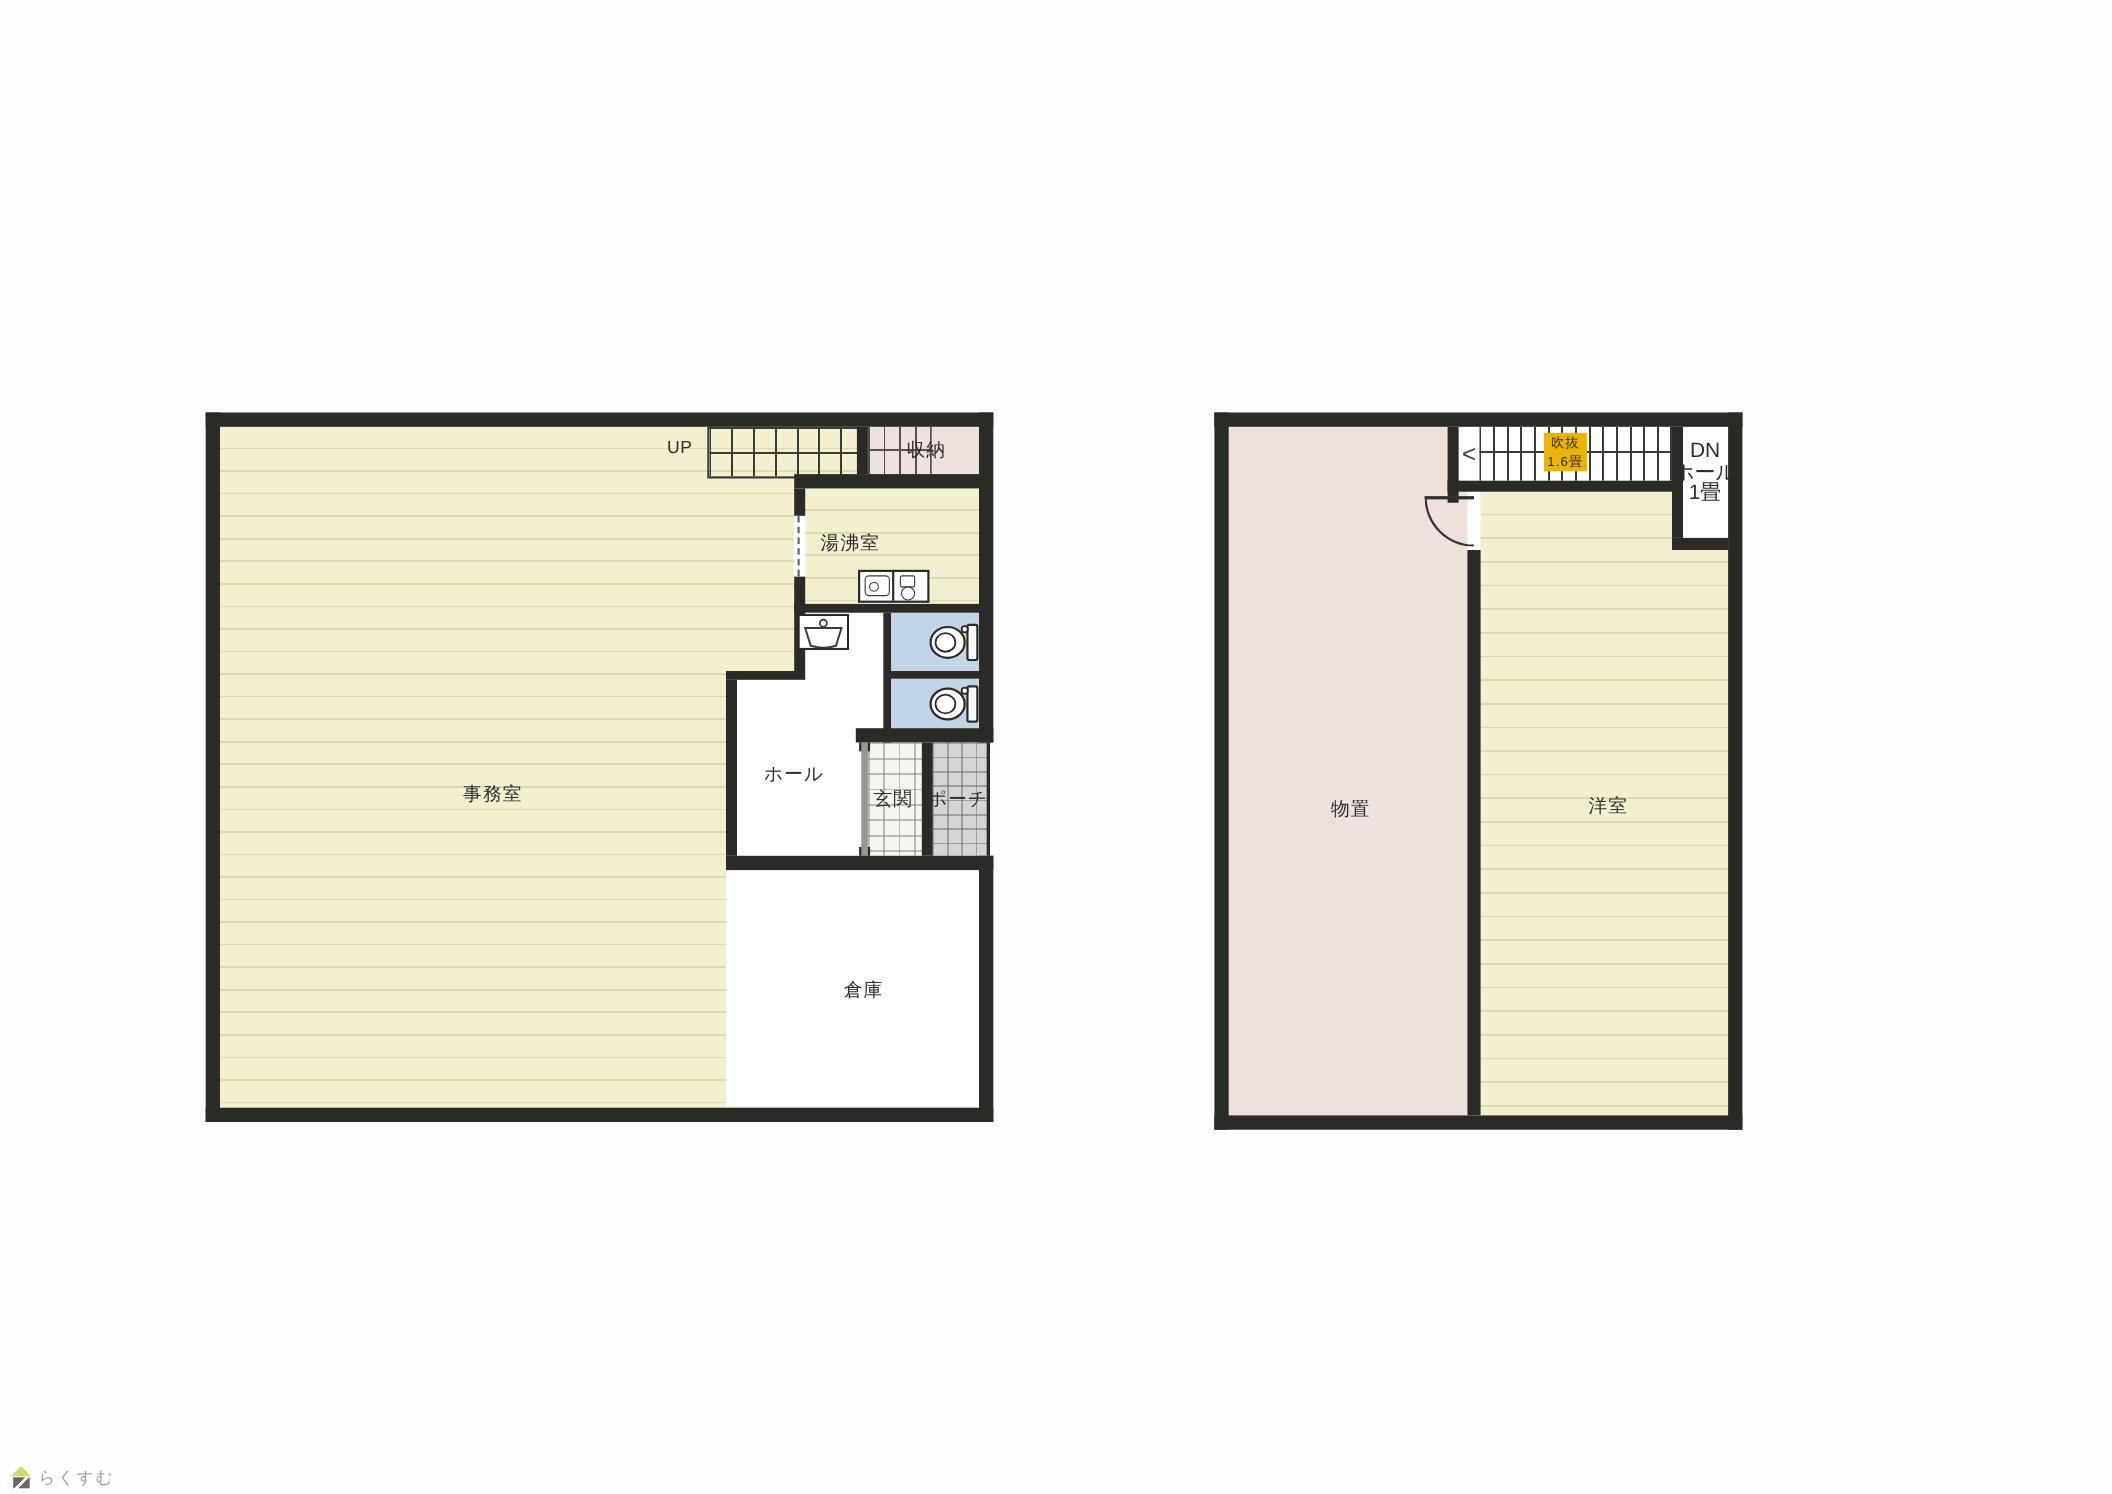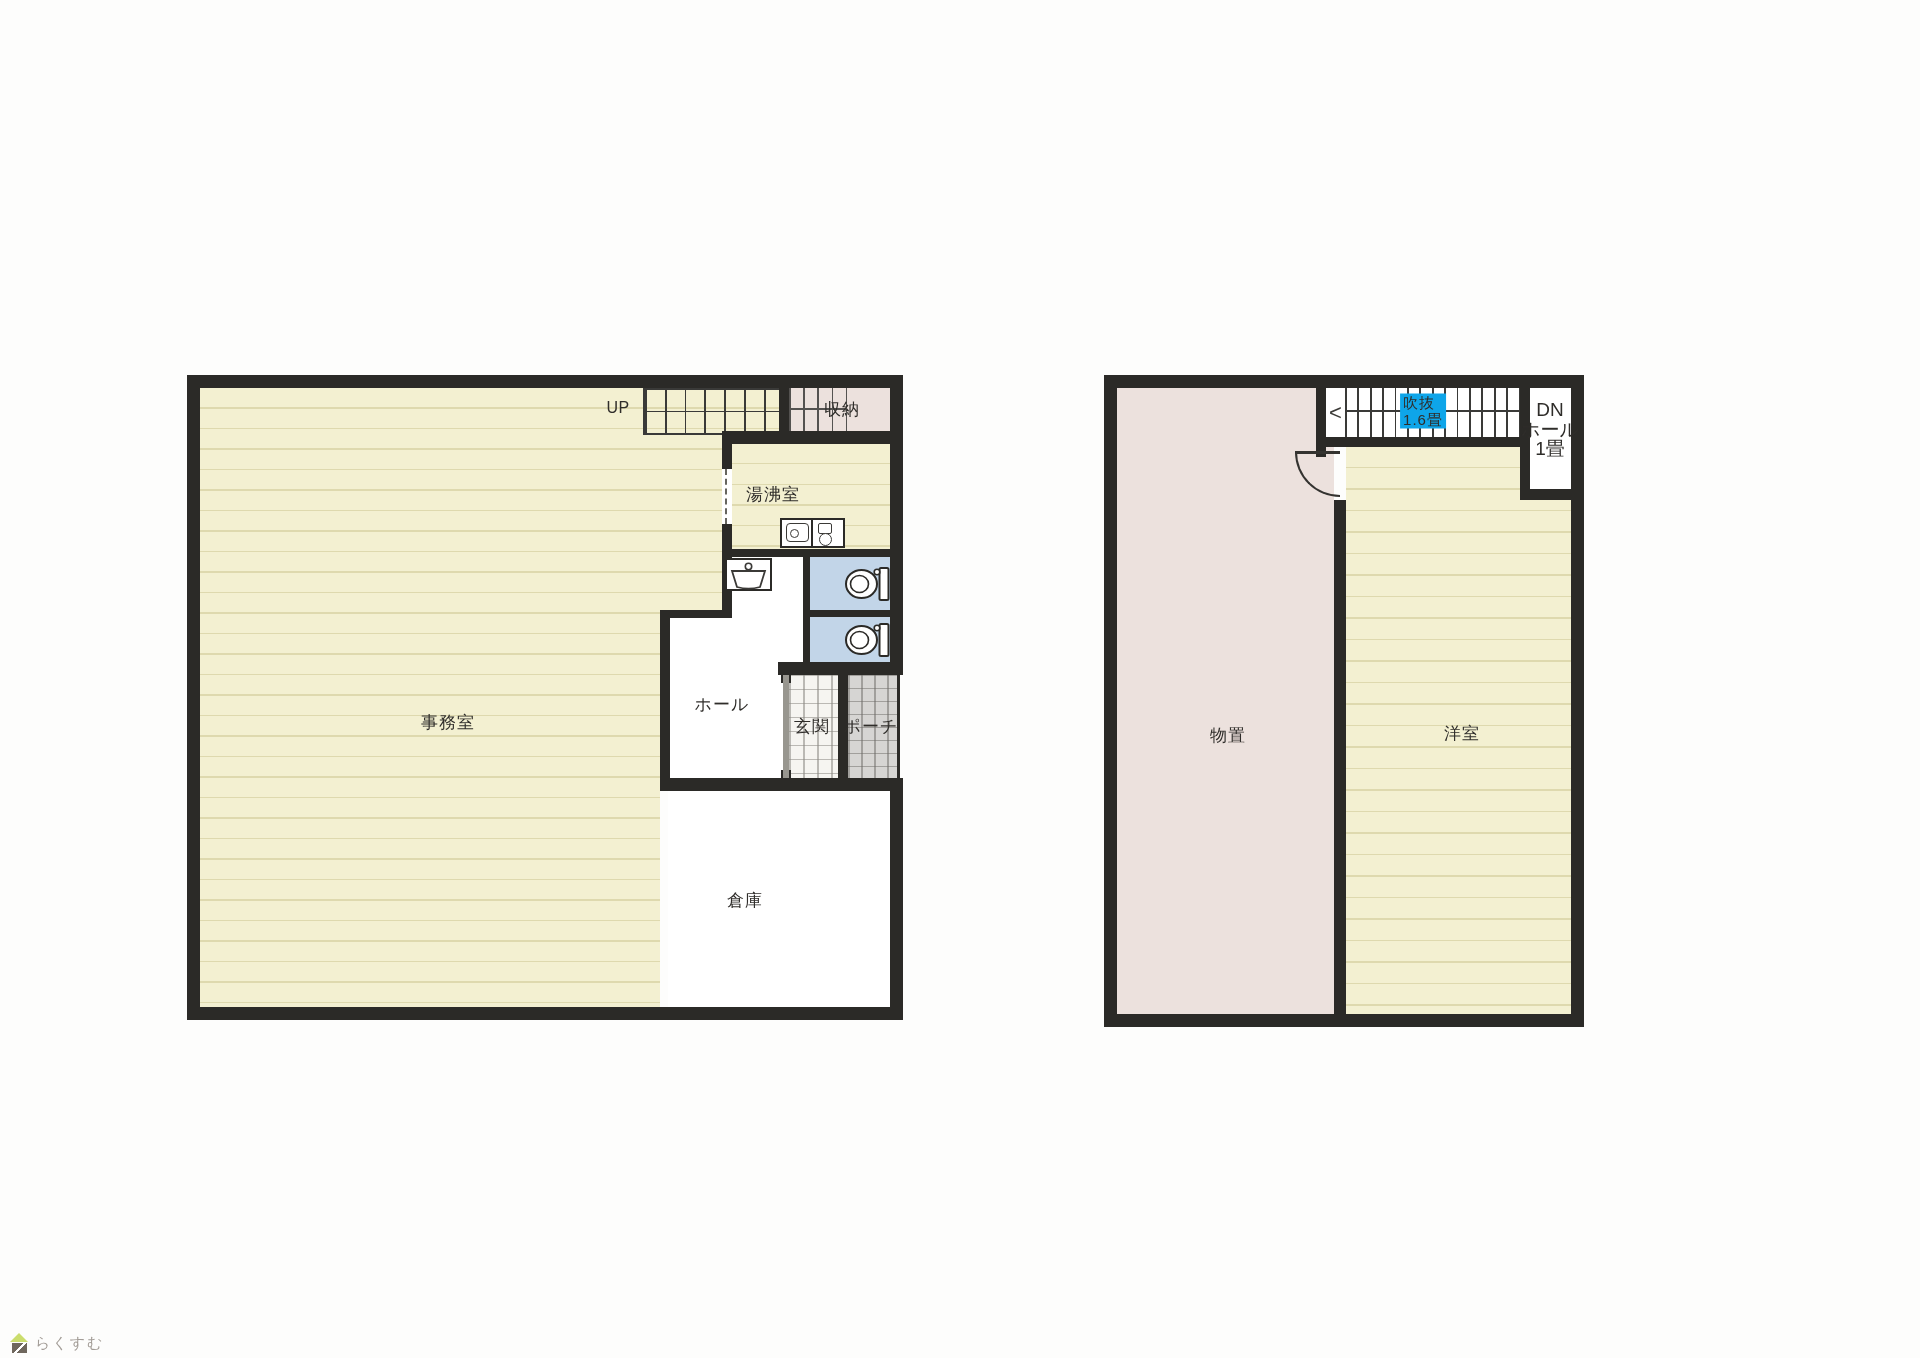--- a/index.html
+++ b/index.html
@@ -28,21 +28,21 @@
       linear-gradient(180deg, transparent 0 20.6px, var(--line) 20.6px 22.4px, transparent 22.4px);}
   .treads-sm{position:absolute;opacity:.85;
     background-image:repeating-linear-gradient(90deg, var(--line) 0 1.6px, transparent 1.6px 14.2px),
       linear-gradient(180deg, transparent 0 20.5px, var(--line) 20.5px 22.1px, transparent 22.1px);}
   .strip{position:absolute;background:#fff;}
   .strip .treads{position:absolute;left:19px;right:0;top:0;bottom:0;
     background-image:repeating-linear-gradient(90deg, var(--line) 0 1.8px, transparent 1.8px 12.4px),
       linear-gradient(180deg, transparent 0 22px, var(--line) 22px 23.8px, transparent 23.8px);}
   .arrow{position:absolute;left:0;top:0;width:19px;height:100%;display:flex;align-items:center;
          justify-content:center;font-size:22px;color:#3c3b38;font-weight:400;}
-  .chip{background:#0ea5e9;padding:1px 3px;font-size:15px;line-height:16.5px;text-align:left;}
+  .chip{background:#eab308;padding:1px 3px;font-size:12px;line-height:16.5px;text-align:center;}
   .chip span{display:block;}
   .dn-block{position:absolute;text-align:center;font-size:19px;line-height:19.5px;
             transform:translateX(-50%);white-space:nowrap;}
   .dn-block span{display:block;}
   .counter{position:absolute;background:#fff;border:2.5px solid var(--wall);box-sizing:border-box;}
   .counter .div{position:absolute;top:0;bottom:0;width:2px;background:var(--wall);}
   .counter .sink{position:absolute;border:1.6px solid #3b3a37;border-radius:4px;background:#fff;}
   .counter .drain{position:absolute;border:1.6px solid #3b3a37;border-radius:50%;background:#fff;}
   .counter .sq{position:absolute;border:1.6px solid #3b3a37;border-radius:2px;background:#fff;}
   .door-arc{position:absolute;border-left:2.5px solid #343330;border-bottom:2.5px solid #343330;
@@ -143,21 +143,21 @@
       </svg>
     </div>
 
     <span class="lbl" style="left:431px;top:33px;font-size:16px;letter-spacing:.5px;">UP</span>
     <span class="lbl" style="left:655px;top:34px;">収納</span>
     <span class="lbl" style="left:586px;top:119px;">湯沸室</span>
     <span class="lbl" style="left:261px;top:347px;">事務室</span>
     <span class="lbl" style="left:535px;top:329px;">ホール</span>
     <span class="lbl" style="left:625px;top:351px;">玄関</span>
     <span class="lbl" style="left:684px;top:351px;">ポーチ</span>
-    <span class="lbl" style="left:558px;top:525px;text-align:center;">倉庫</span>
+    <span class="lbl" style="left:598px;top:525px;text-align:center;">倉庫</span>
   </div>
 
   <div class="plan" style="left:1104px;top:375px;width:480px;height:652px;">
 
     <div class="fill pink" style="left:13px;top:13px;width:217px;height:626px;"></div>
     <div class="fill tatami2" style="left:242px;top:72px;width:225px;height:567px;"></div>
     <div class="fill white" style="left:426px;top:13px;width:41px;height:101px;"></div>
 
     <div class="strip" style="left:222px;top:13px;width:194px;height:49px;">
       <div class="treads"></div>

